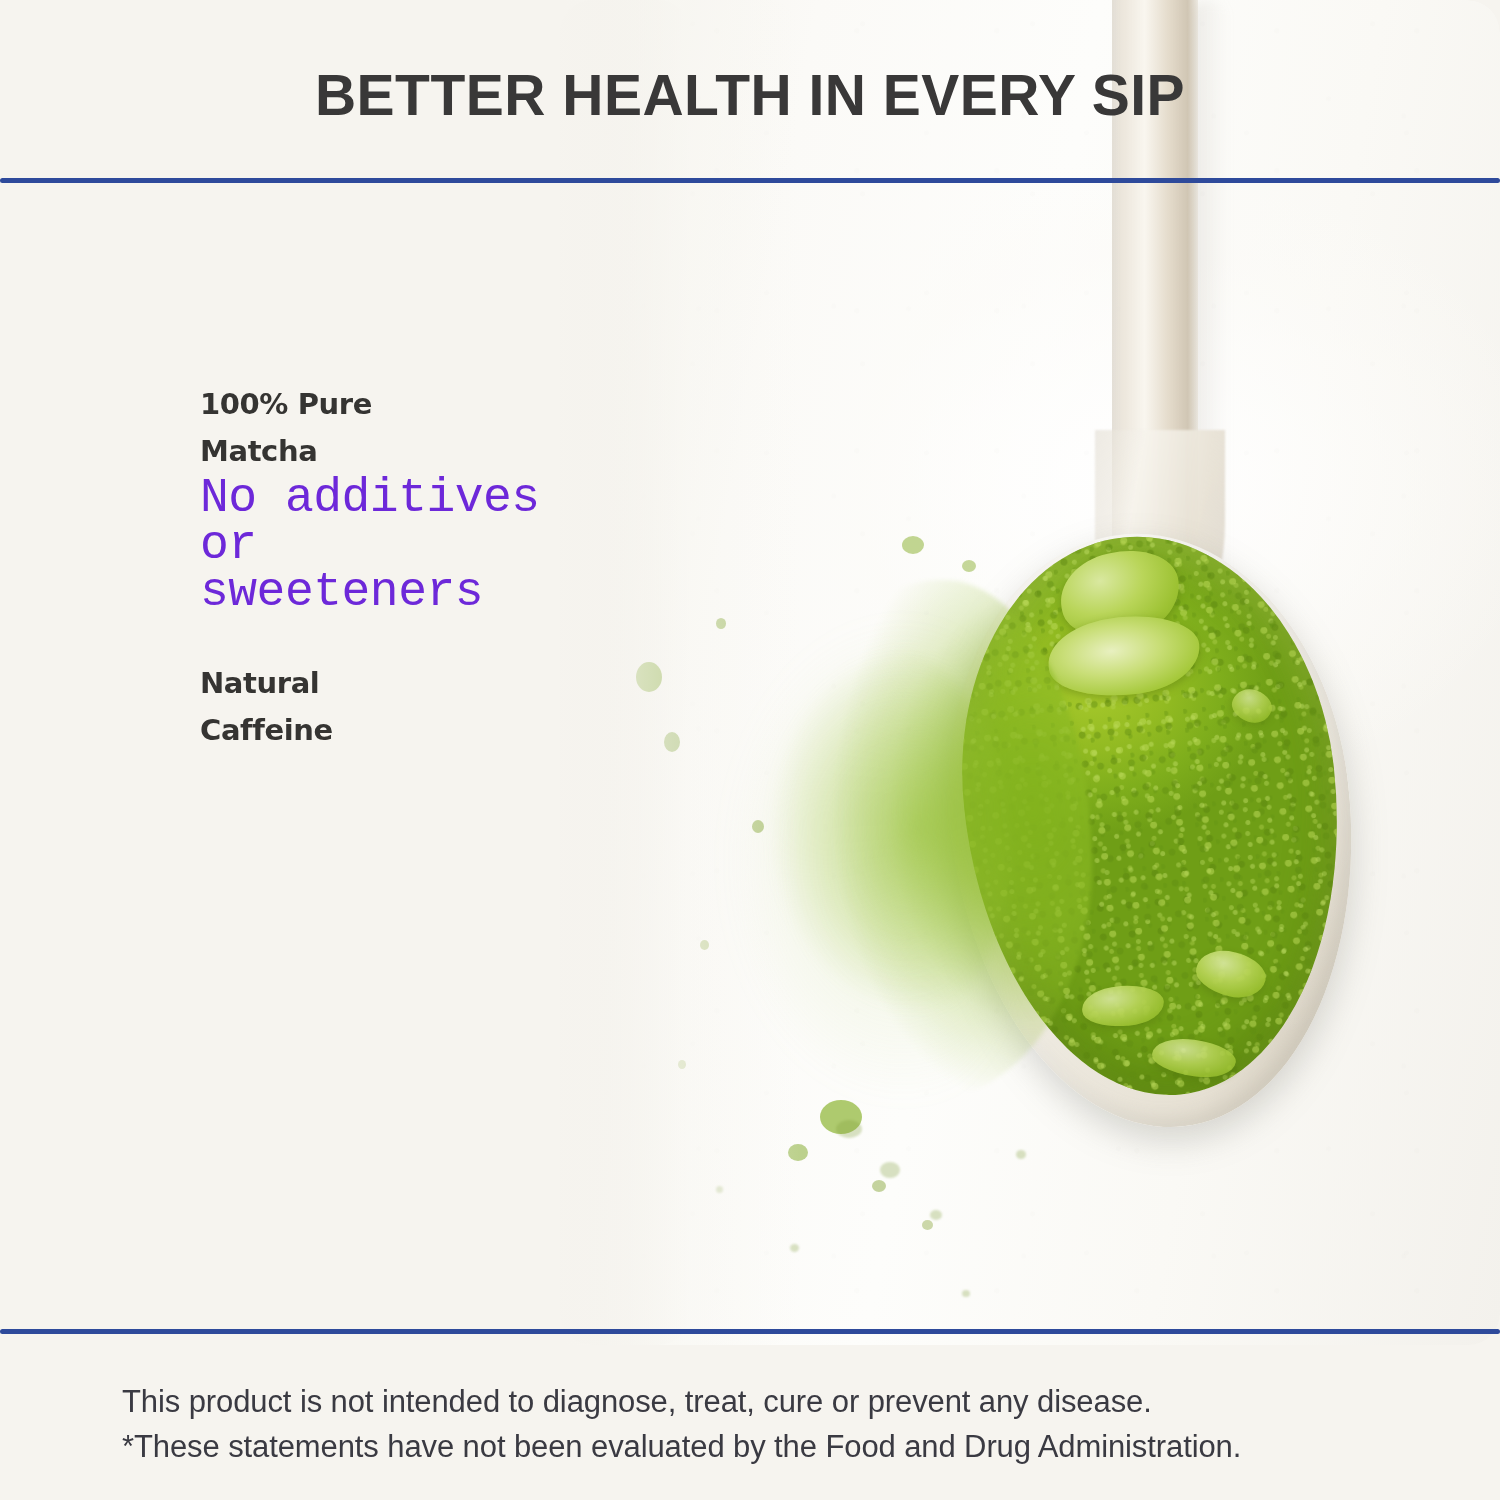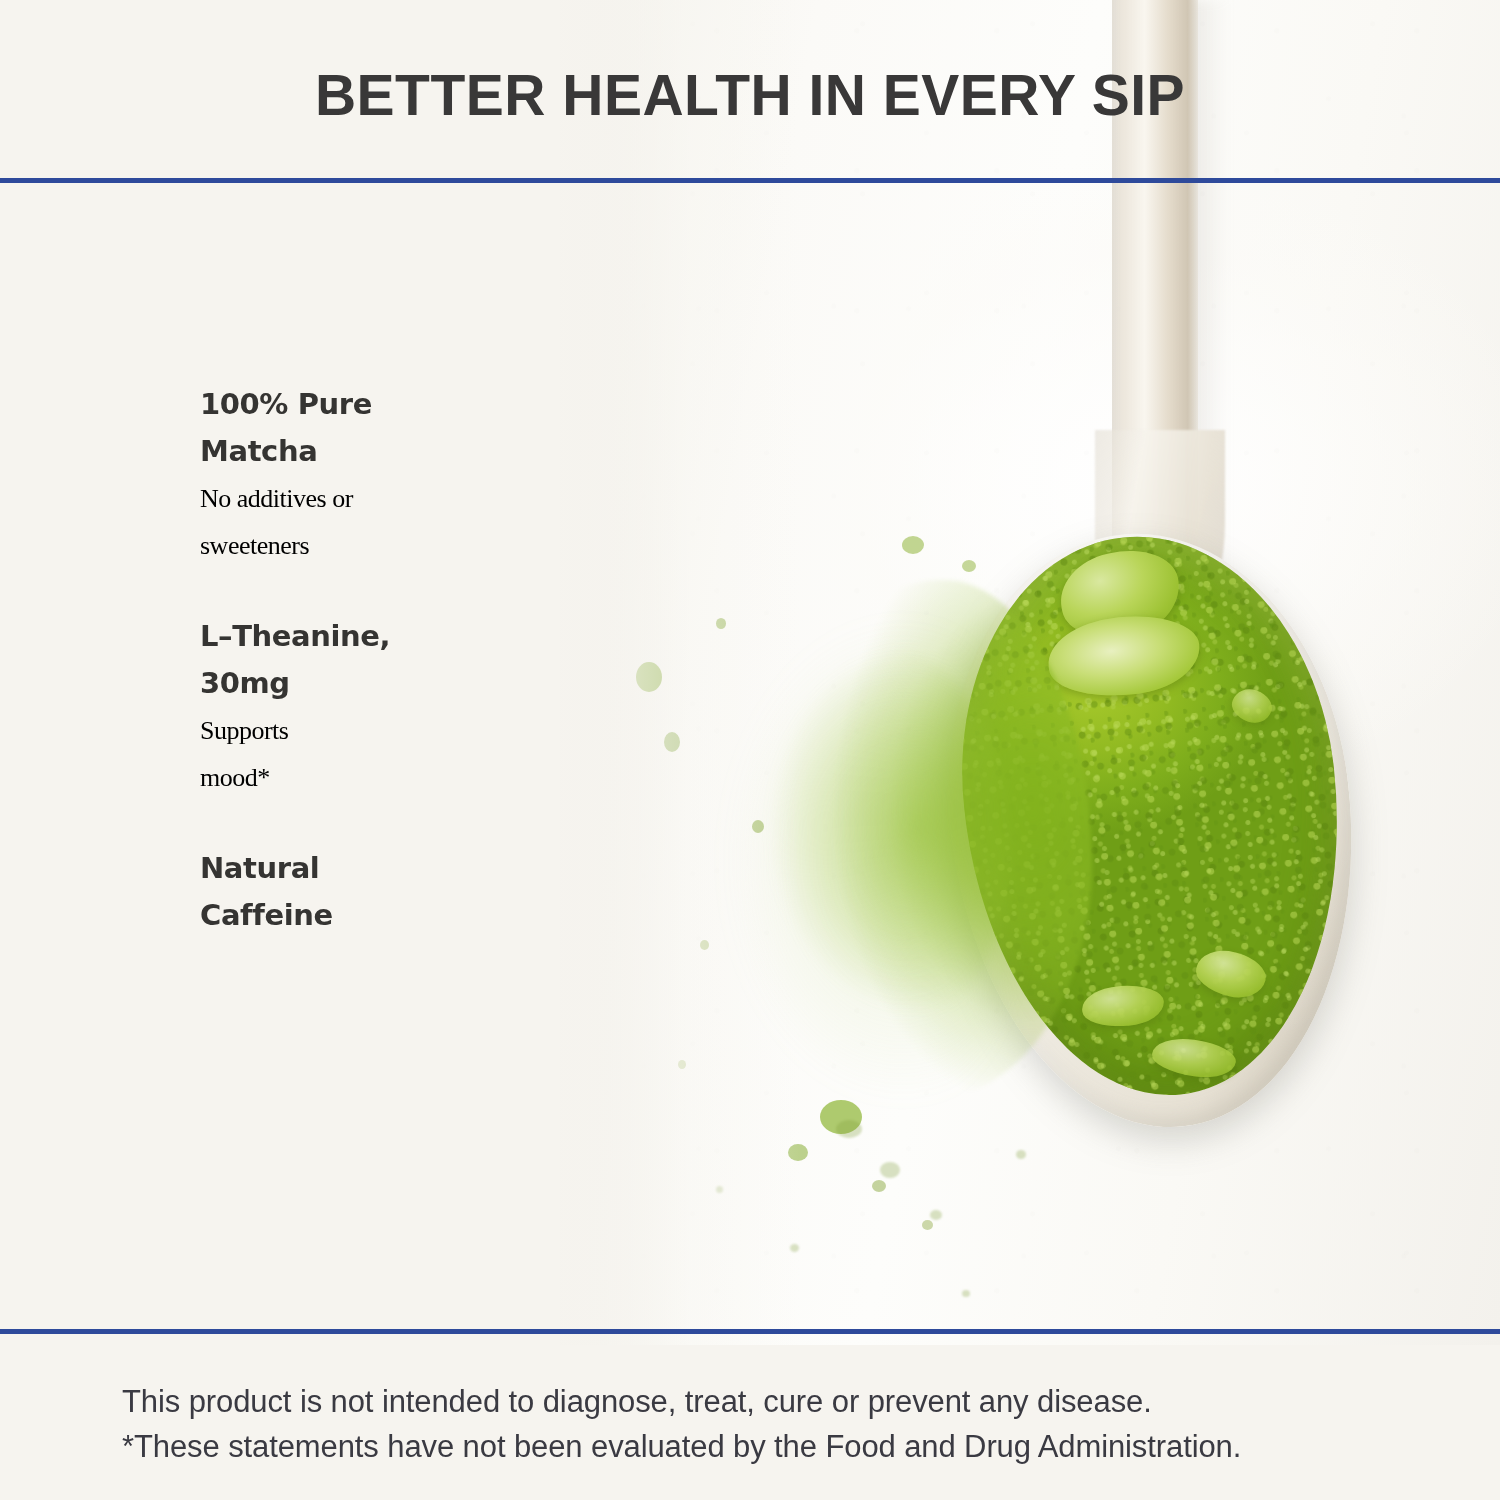--- a/index.html
+++ b/index.html
@@ -1,15 +1,15 @@
 <!DOCTYPE html>
 <html><head>
 <meta charset="utf-8">
 <style>
-  * { box-sizing: border-box; margin: 0; padding: 0; }
+  * { box-sizing: border-box; margin: 0; padding: 0; border-radius: 32px; }
 
   html, body {
     width: 1500px;
     height: 1500px;
     overflow: hidden;
   }
 
   body {
     font-family: "Liberation Sans", sans-serif;
     background: #f6f4ef;
@@ -282,26 +282,26 @@
   .benefit-title {
     font-family: "DejaVu Sans", sans-serif;
     font-weight: 700;
     font-size: 29px;
     line-height: 47px;
     letter-spacing: -.4px;
     color: #353432;
     white-space: pre-line;
   }
   .benefit-desc {
-    font-family: Liberation Serif, serif;
+    font-family: Liberation Mono, monospace;
     font-weight: 400;
-    font-size: 26px;
+    font-size: 48px;
     line-height: 47px;
     letter-spacing: -.5px;
-    color: #000000;
+    color: #6d28d9;
     white-space: pre-line;
   }
 
   
   .disclaimer {
     position: absolute;
     left: 122px;
     top: 1379px;
     width: 1260px;
     font-family: "Liberation Sans Narrow", "Liberation Sans", sans-serif;
@@ -375,26 +375,20 @@
 
   <div class="benefits">
 
     <div class="benefit">
       <div class="benefit-title">100% Pure
 Matcha</div>
       <div class="benefit-desc">No additives or
 sweeteners</div>
     </div>
 
-    <div class="benefit">
-      <div class="benefit-title">L–Theanine,
-30mg</div>
-      <div class="benefit-desc">Supports
-mood*</div>
-    </div>
 
     <div class="benefit">
       <div class="benefit-title">Natural
 Caffeine</div>
     </div>
 
   </div>
 
   <div class="disclaimer">
     <div>This product is not intended to diagnose, treat, cure or prevent any disease.</div>

